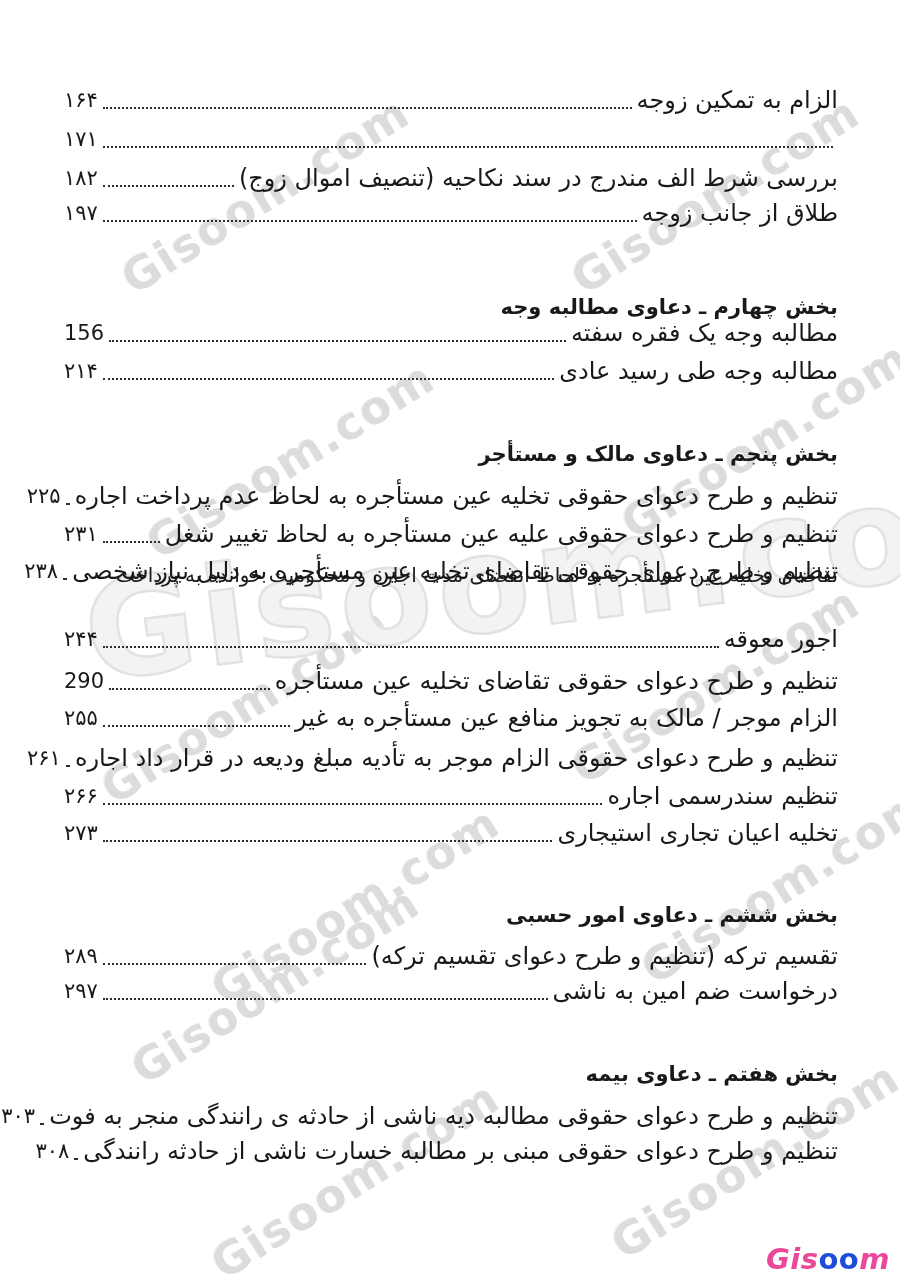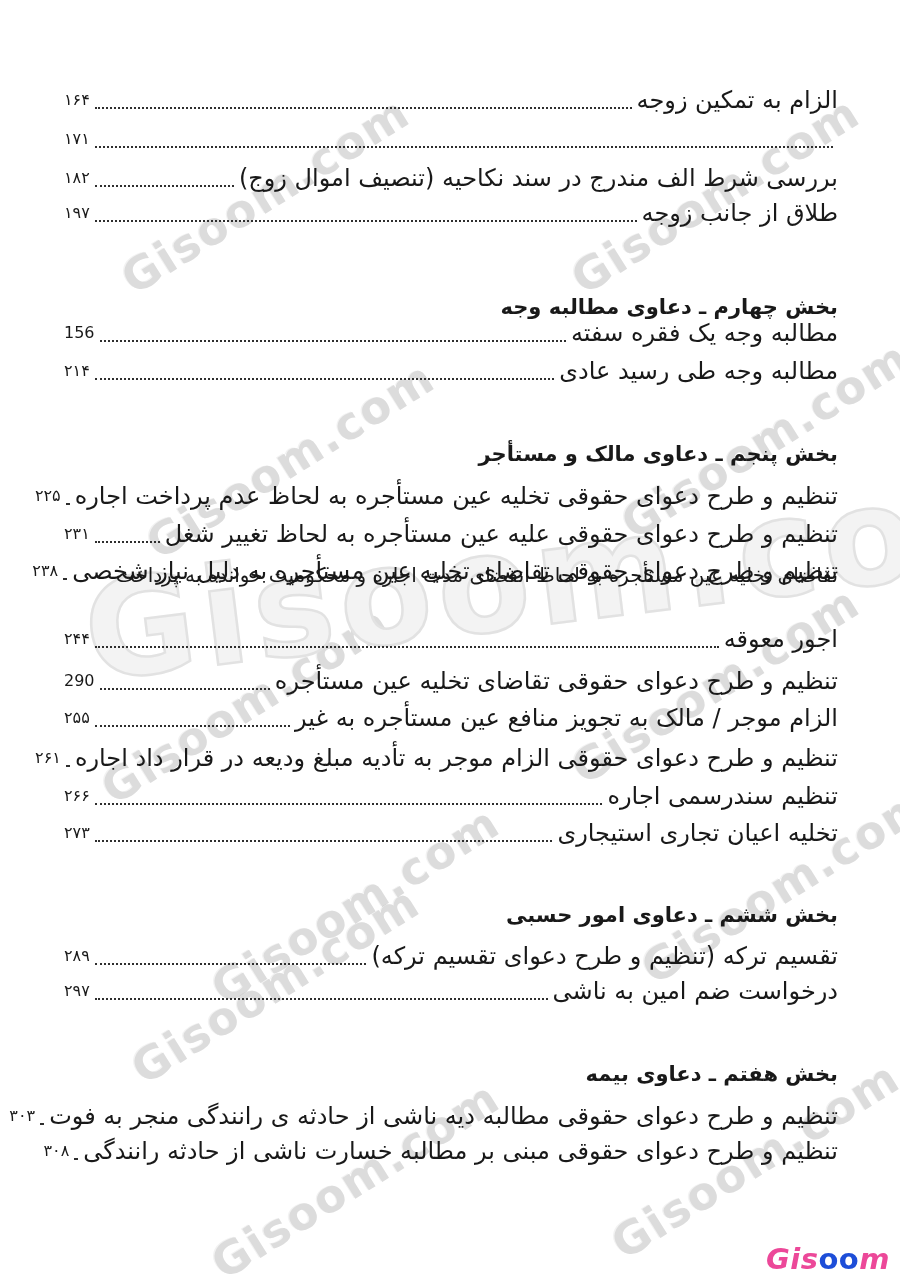--- a/index.html
+++ b/index.html
@@ -44,21 +44,21 @@
   .row{
     position:absolute;left:64px;right:62px;height:32px;
     display:flex;direction:rtl;align-items:flex-end;
   }
   .row .t{font-size:24px;line-height:30px;white-space:nowrap;}
   .row .lead{
     flex:1 1 auto;min-width:4px;
     border-bottom:2px dotted #2e2e2e;
     margin:0 5px 6px 5px;
   }
-  .row .p{font-size:16px;line-height:30px;white-space:nowrap;}
+  .row .p{font-size:21px;line-height:30px;white-space:nowrap;}
   .heading{
     position:absolute;left:64px;right:62px;height:30px;
     direction:rtl;text-align:right;
     font-size:21px;font-weight:bold;line-height:30px;white-space:nowrap;
   }
   .wrapline{
     position:absolute;left:64px;right:62px;height:30px;
     direction:rtl;text-align:right;
     font-size:20px;line-height:30px;white-space:nowrap;
   }

